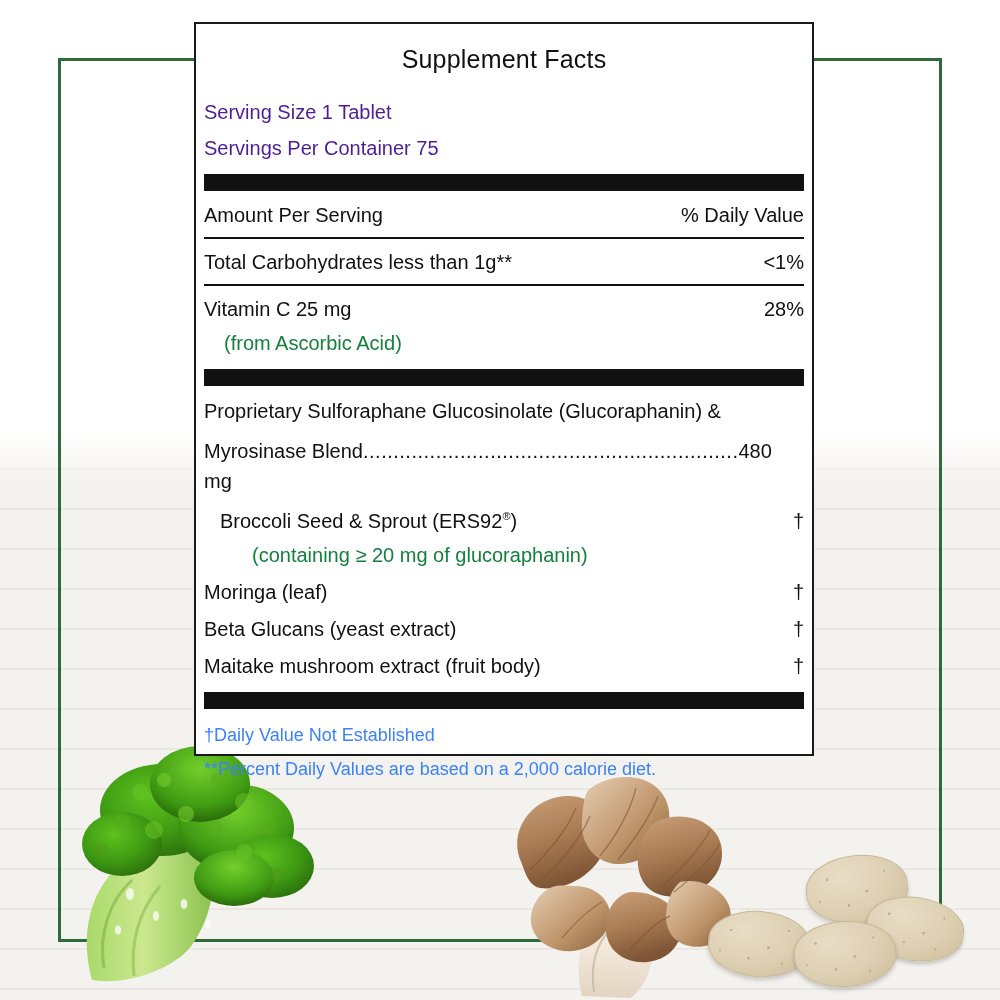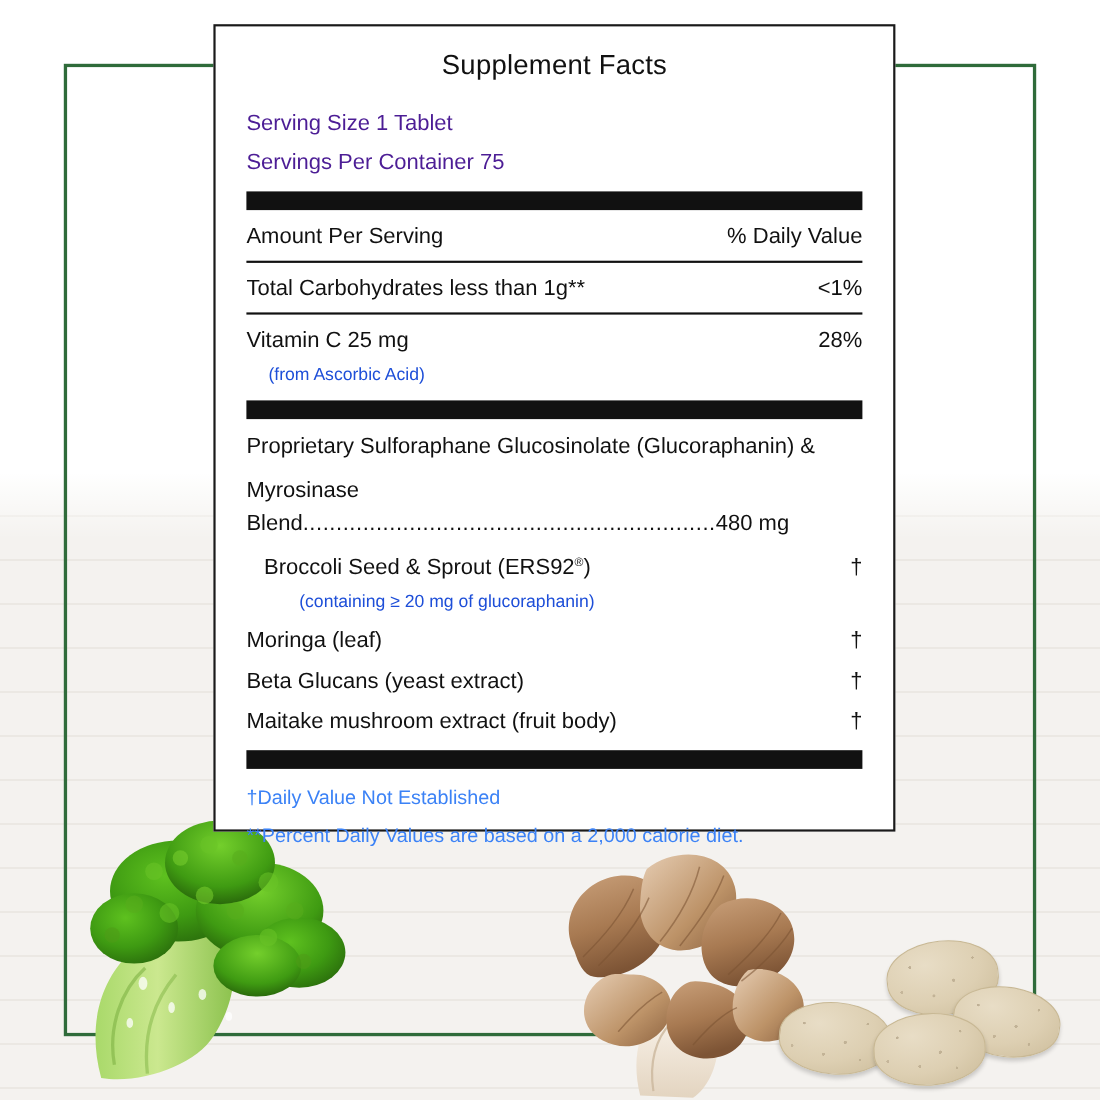--- a/index.html
+++ b/index.html
@@ -62,21 +62,21 @@
   
   .facts-panel {
     position: absolute;
     left: 194px;
     top: 22px;
     width: 620px;
     height: 734px;
     background: #ffffff;
     border: 2px solid #1a1a1a;
     box-sizing: border-box;
-    padding: 0 28px;
+    padding: 0 8px;
   }
 
   .facts-title {
     text-align: center;
     font-size: 25px;
     color: #111;
     margin-top: 21px;
     letter-spacing: .2px;
   }
 
@@ -107,22 +107,22 @@
     color: #111;
     margin-top: 12px;
     white-space: nowrap;
   }
   .row .left { text-align: left; }
   .row .right { text-align: right; }
 
   .row.header { margin-top: 13px; }
 
   .sub-line {
-    font-size: 16px;
-    color: #1d4ed8;
+    font-size: 20px;
+    color: #15803d;
     margin-top: 11px;
     padding-left: 20px;
   }
   .sub-line.deep { padding-left: 48px; }
 
   .blend-line {
     font-size: 20px;
     color: #111;
     margin-top: 10px;
     line-height: 1.5;

